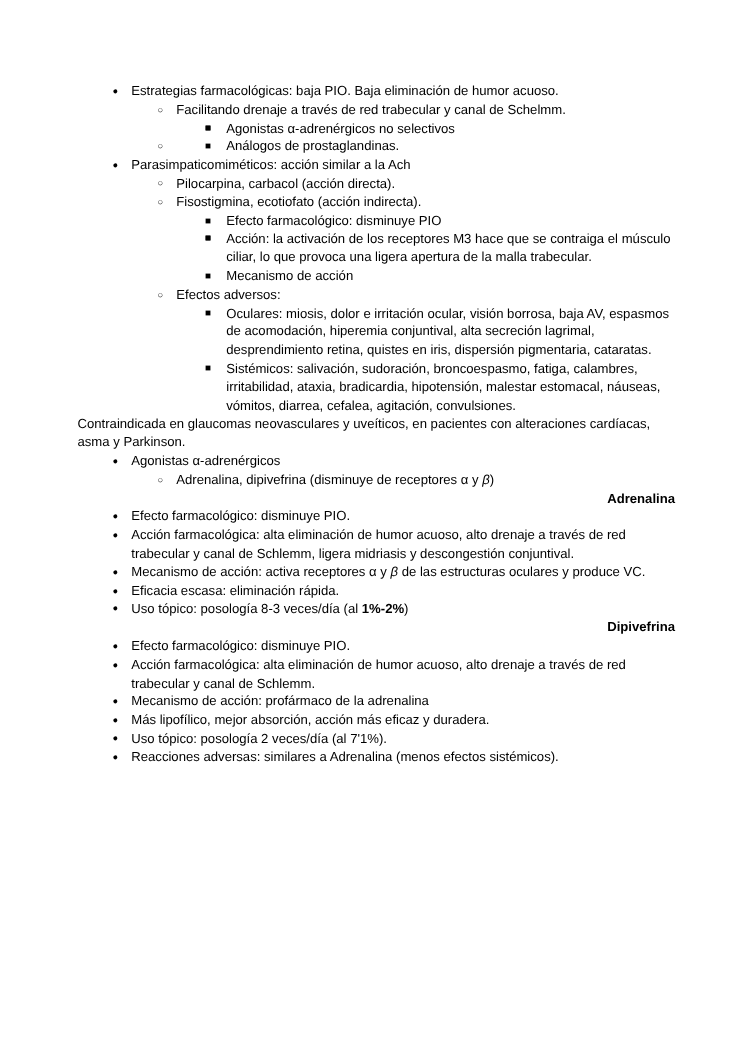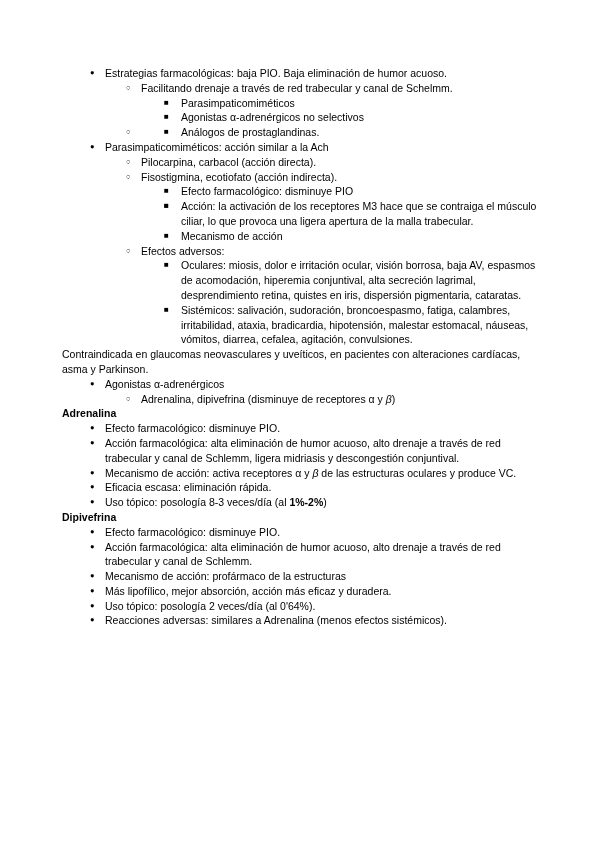--- a/index.html
+++ b/index.html
@@ -25,20 +25,21 @@
     width: 478px;
   }
   .block {
     position: relative;
   }
   .block .text {
     display: block;
   }
   .heading {
     font-weight: 700;
+    text-align: right;
   }
   .bullet .marker {
     position: absolute;
     top: 0;
     line-height: 14.8px;
     font-size: 7.5px;
   }
   .bullet.l1 { padding-left: 43px; }
   .bullet.l1 > .marker { left: 28px; }
   .bullet.l2 { padding-left: 79px; }
@@ -56,21 +57,20 @@
       <div class="block bullet bullet l1">
         <span class="marker">●</span>
         <span class="text"><span>Estrategias farmacológicas: baja PIO. Baja eliminación de humor acuoso.</span></span>
       </div>
       <div class="block bullet bullet l2">
         <span class="marker">○</span>
         <span class="text"><span>Facilitando drenaje a través de red trabecular y canal de Schelmm.</span></span>
       </div>
       <div class="block bullet bullet l3">
         <span class="marker">■</span>
-        <span class="text"><span>Parasimpaticomiméticos</span></span>
       </div>
       <div class="block bullet bullet l3">
         <span class="marker">■</span>
         <span class="text"><span>Agonistas α-adrenérgicos no selectivos</span></span>
       </div>
       <div class="block bullet bullet l2">
         <span class="marker">○</span>
       </div>
       <div class="block bullet bullet l3">
         <span class="marker">■</span>
@@ -155,28 +155,28 @@
       <div class="block bullet bullet l1">
         <span class="marker">●</span>
         <span class="text"><span>Efecto farmacológico: disminuye PIO.</span></span>
       </div>
       <div class="block bullet bullet l1">
         <span class="marker">●</span>
         <span class="text"><span>Acción farmacológica: alta eliminación de humor acuoso, alto drenaje a través de red trabecular y canal de Schlemm.</span></span>
       </div>
       <div class="block bullet bullet l1">
         <span class="marker">●</span>
-        <span class="text"><span>Mecanismo de acción: profármaco de la estructuras</span></span>
+        <span class="text"><span>Mecanismo de acción: profármaco de la adrenalina</span></span>
       </div>
       <div class="block bullet bullet l1">
         <span class="marker">●</span>
         <span class="text"><span>Más lipofílico, mejor absorción, acción más eficaz y duradera.</span></span>
       </div>
       <div class="block bullet bullet l1">
         <span class="marker">●</span>
-        <span class="text"><span>Uso tópico: posología 2 veces/día (al 0'64%).</span></span>
+        <span class="text"><span>Uso tópico: posología 2 veces/día (al 7'1%).</span></span>
       </div>
       <div class="block bullet bullet l1">
         <span class="marker">●</span>
         <span class="text"><span>Reacciones adversas: similares a Adrenalina (menos efectos sistémicos).</span></span>
       </div>
     </div>
 </div>
 
 </body></html>

